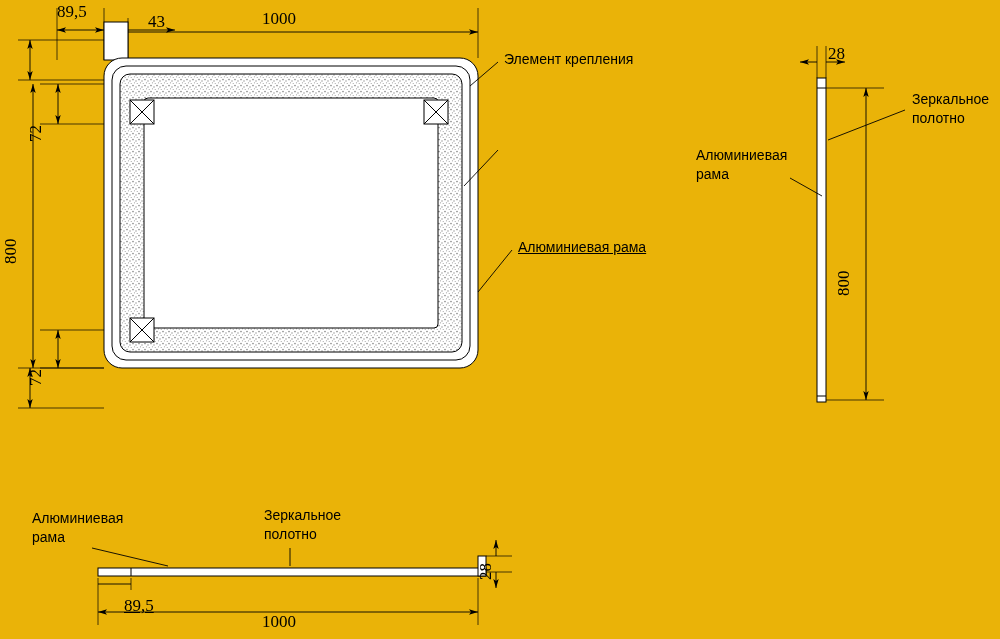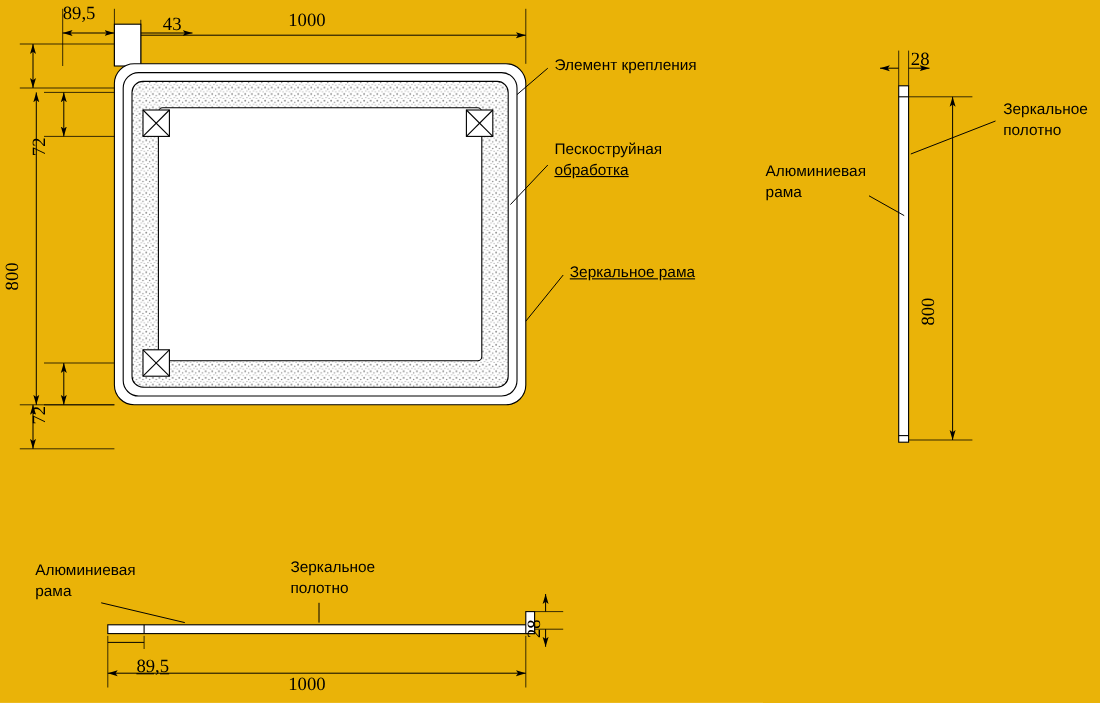--- a/index.html
+++ b/index.html
@@ -177,26 +177,22 @@
   <div class="dim" style="left:262px; top:9px;">1000</div>
 
   <div class="dim vert" style="left:2px; top:78px;">69,5</div>
   <div class="dim vert" style="left:46px; top:122px;">72</div>
   <div class="dim vert" style="left:21px; top:244px;">800</div>
   <div class="dim vert" style="left:46px; top:366px;">72</div>
   <div class="dim vert" style="left:2px; top:444px;">69,5</div>
 
   <div class="lbl" style="left:504px; top:50px;">Элемент крепления</div>
 
-  <div class="lbl" style="left:504px; top:126px;">
-    <span>Пескоструйная</span><br>
-    <span class="underline">обработка</span>
-  </div>
-
-  <div class="lbl underline" style="left:518px; top:238px;">Зеркальное рама</div>
+
+  <div class="lbl underline" style="left:518px; top:238px;">Алюминиевая рама</div>
 
   <div class="dim" style="left:828px; top:44px;">28</div>
   <div class="dim vert" style="left:854px; top:276px;">800</div>
 
   <div class="lbl" style="left:912px; top:90px;">
     <span>Зеркальное</span><br>
     <span>полотно</span>
   </div>
 
   <div class="lbl" style="left:696px; top:146px;">

